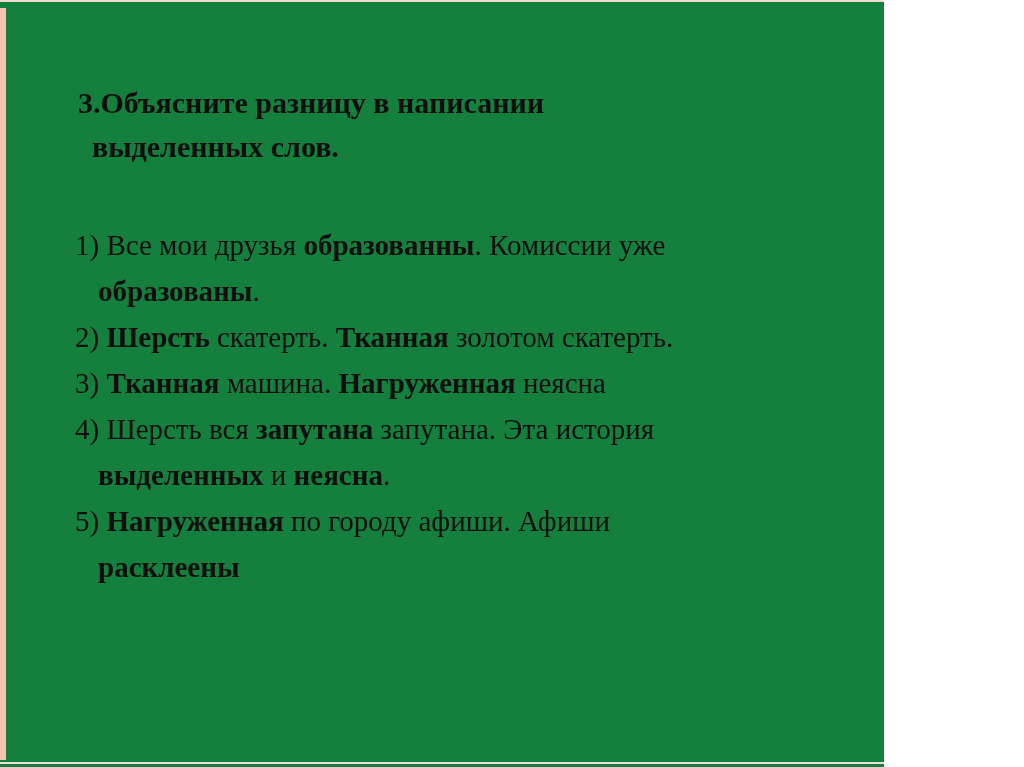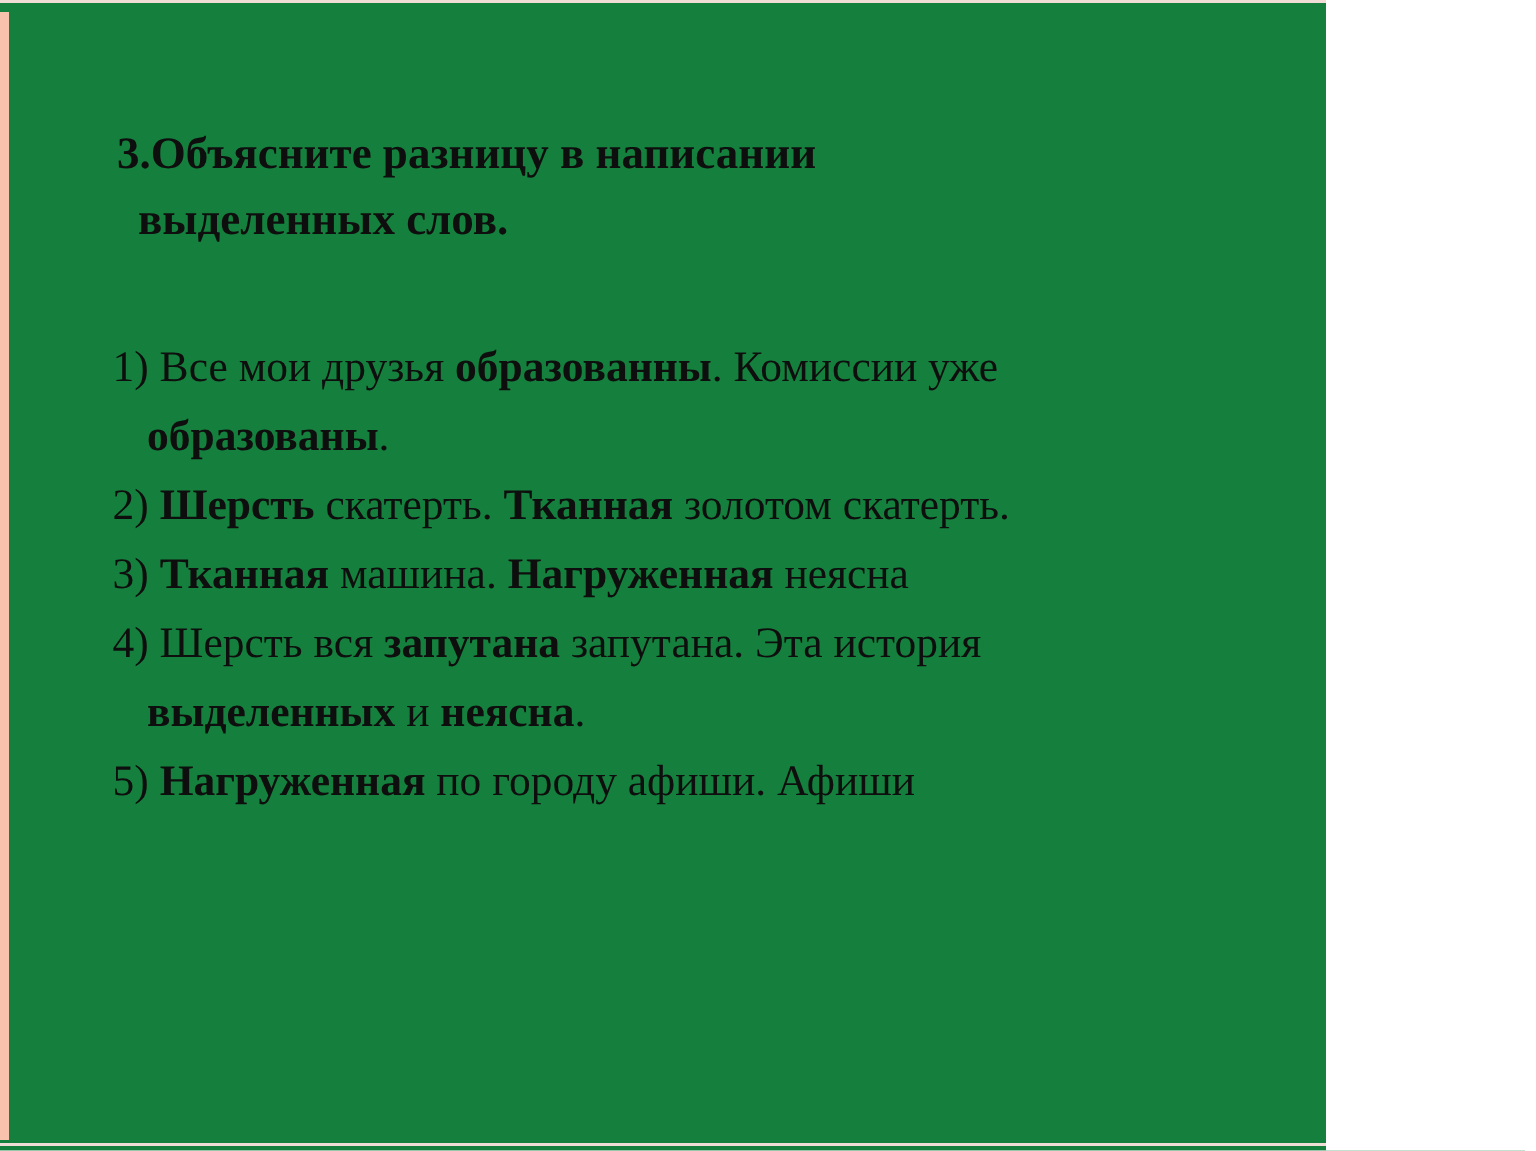--- a/index.html
+++ b/index.html
@@ -99,14 +99,15 @@
     </div>
 
   <div class="body-block">
       <div class="body-line"><span class="seg-normal">1) Все мои друзья </span><span class="seg-bold">образованны</span><span class="seg-normal">. Комиссии уже</span></div>
       <div class="body-line indent"><span class="seg-bold">образованы</span><span class="seg-normal">.</span></div>
       <div class="body-line"><span class="seg-normal">2) </span><span class="seg-bold">Шерсть</span><span class="seg-normal"> скатерть. </span><span class="seg-bold">Тканная</span><span class="seg-normal"> золотом скатерть.</span></div>
       <div class="body-line"><span class="seg-normal">3) </span><span class="seg-bold">Тканная</span><span class="seg-normal"> машина. </span><span class="seg-bold">Нагруженная</span><span class="seg-normal"> неясна</span></div>
       <div class="body-line"><span class="seg-normal">4) Шерсть вся </span><span class="seg-bold">запутана</span><span class="seg-normal"> запутана. Эта история</span></div>
       <div class="body-line indent"><span class="seg-bold">выделенных</span><span class="seg-normal"> и </span><span class="seg-bold">неясна</span><span class="seg-normal">.</span></div>
       <div class="body-line"><span class="seg-normal">5) </span><span class="seg-bold">Нагруженная</span><span class="seg-normal"> по городу афиши. Афиши</span></div>
+      <div class="body-line indent"><span class="seg-bold">расклеены</span></div>
     </div>
 </div>
 
 </body></html>

